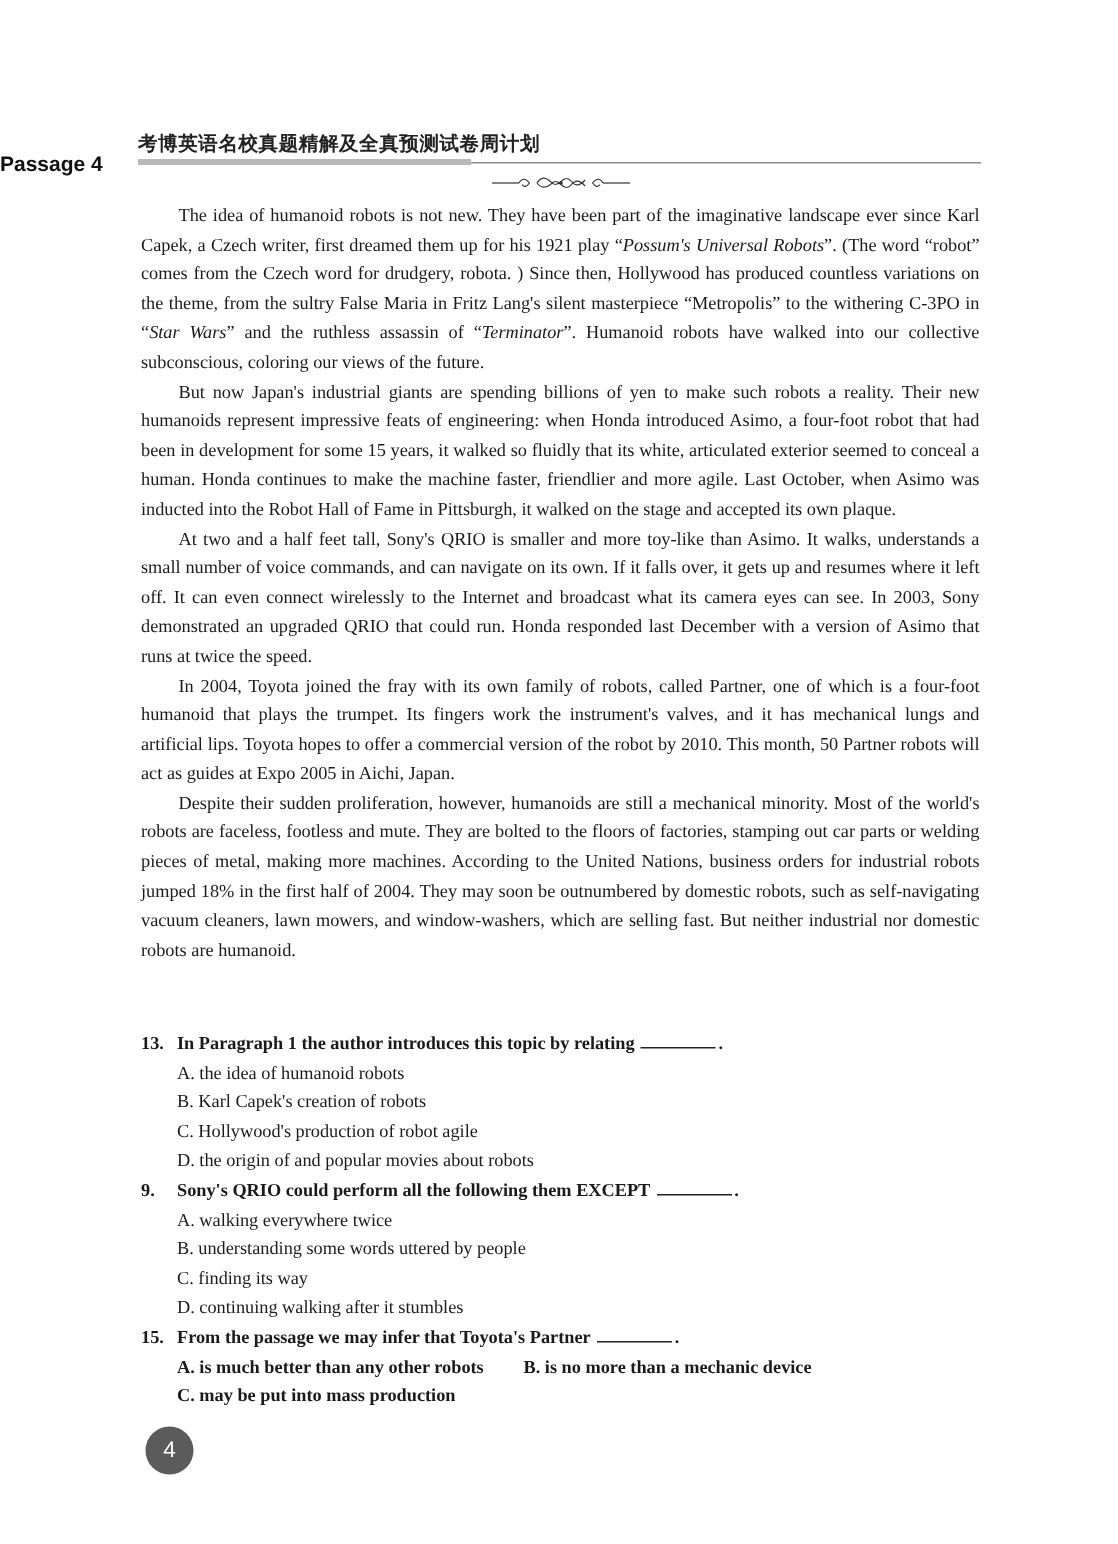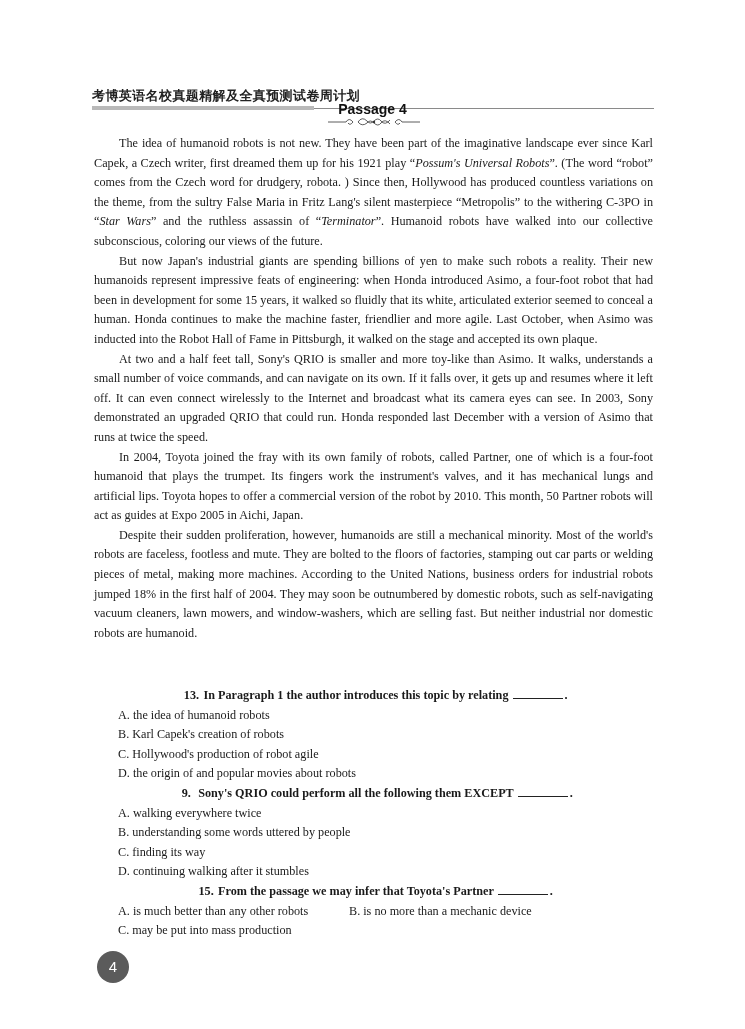--- a/index.html
+++ b/index.html
@@ -4,35 +4,35 @@
 <style>
   html, body { margin: 0; padding: 0; background: #ffffff; }
   body { width: 745px; height: 1029px; position: relative; overflow: hidden;
          font-family: "Liberation Serif", "DejaVu Serif", serif; color: #1a1a1a; }
   .header { position: absolute; left: 92px; top: 58px; width: 562px; height: 22px; margin-top: 28px; }
   .header-title { position: absolute; left: 0; top: 1px; font-family: "DejaVu Sans", sans-serif;
                   font-size: 13px; letter-spacing: 0.4px; color: #222; font-weight: bold; }
   .header-bar { position: absolute; left: 0; top: 20px; width: 222px; height: 4px; background: #b9b9b9; }
   .header-rule { position: absolute; left: 0; top: 22px; width: 562px; height: 1px; background: #8a8a8a; }
 
-  .passage-title { position: absolute; left: 0; width: 745px; top: 101px; text-align: center;
+  .passage-title { position: absolute; left: 0; width: 745px; top: 101px; text-align: left;
                    font-family: "Liberation Sans", sans-serif; font-weight: bold; font-size: 14px; color: #111; }
   .ornament { position: absolute; left: 328px; top: 116px; width: 92px; height: 12px; }
 
   .body-text { position: absolute; left: 94px; top: 134px; width: 559px; font-size: 12.2px;
                line-height: 19.6px; text-align: justify; }
   .para { margin: 0; text-indent: 25px; }
   .para i { font-style: italic; margin-top: 24px; }
 
   .questions { position: absolute; left: 94px; top: 686px; width: 559px; font-size: 12.2px; line-height: 19.6px; }
-  .q { font-weight: bold; text-align: center; }
+  .q { font-weight: bold; }
   .q .num { display: inline-block; width: 24px; }
   .opt { padding-left: 24px; }
   .opt-row { display: flex; }
-  .opt-row .opt { width: 231px; }
+  .opt-row .opt { width: 231px; font-weight: bold; }
   .opt-row .opt2 { padding-left: 0; }
   .blank { display: inline-block; width: 50px; border-bottom: 1px solid #222; height: 12px; vertical-align: baseline; margin: 0 2px 0 4px; }
 
   .page-badge { position: absolute; left: 97px; top: 951px; width: 32px; height: 32px; border-radius: 50%;
                 background: #5b5b5b; color: #fff; font-family: "Liberation Sans", sans-serif; font-size: 15px;
                 text-align: center; line-height: 32px; }
 </style>
 </head>
 <body>
 

